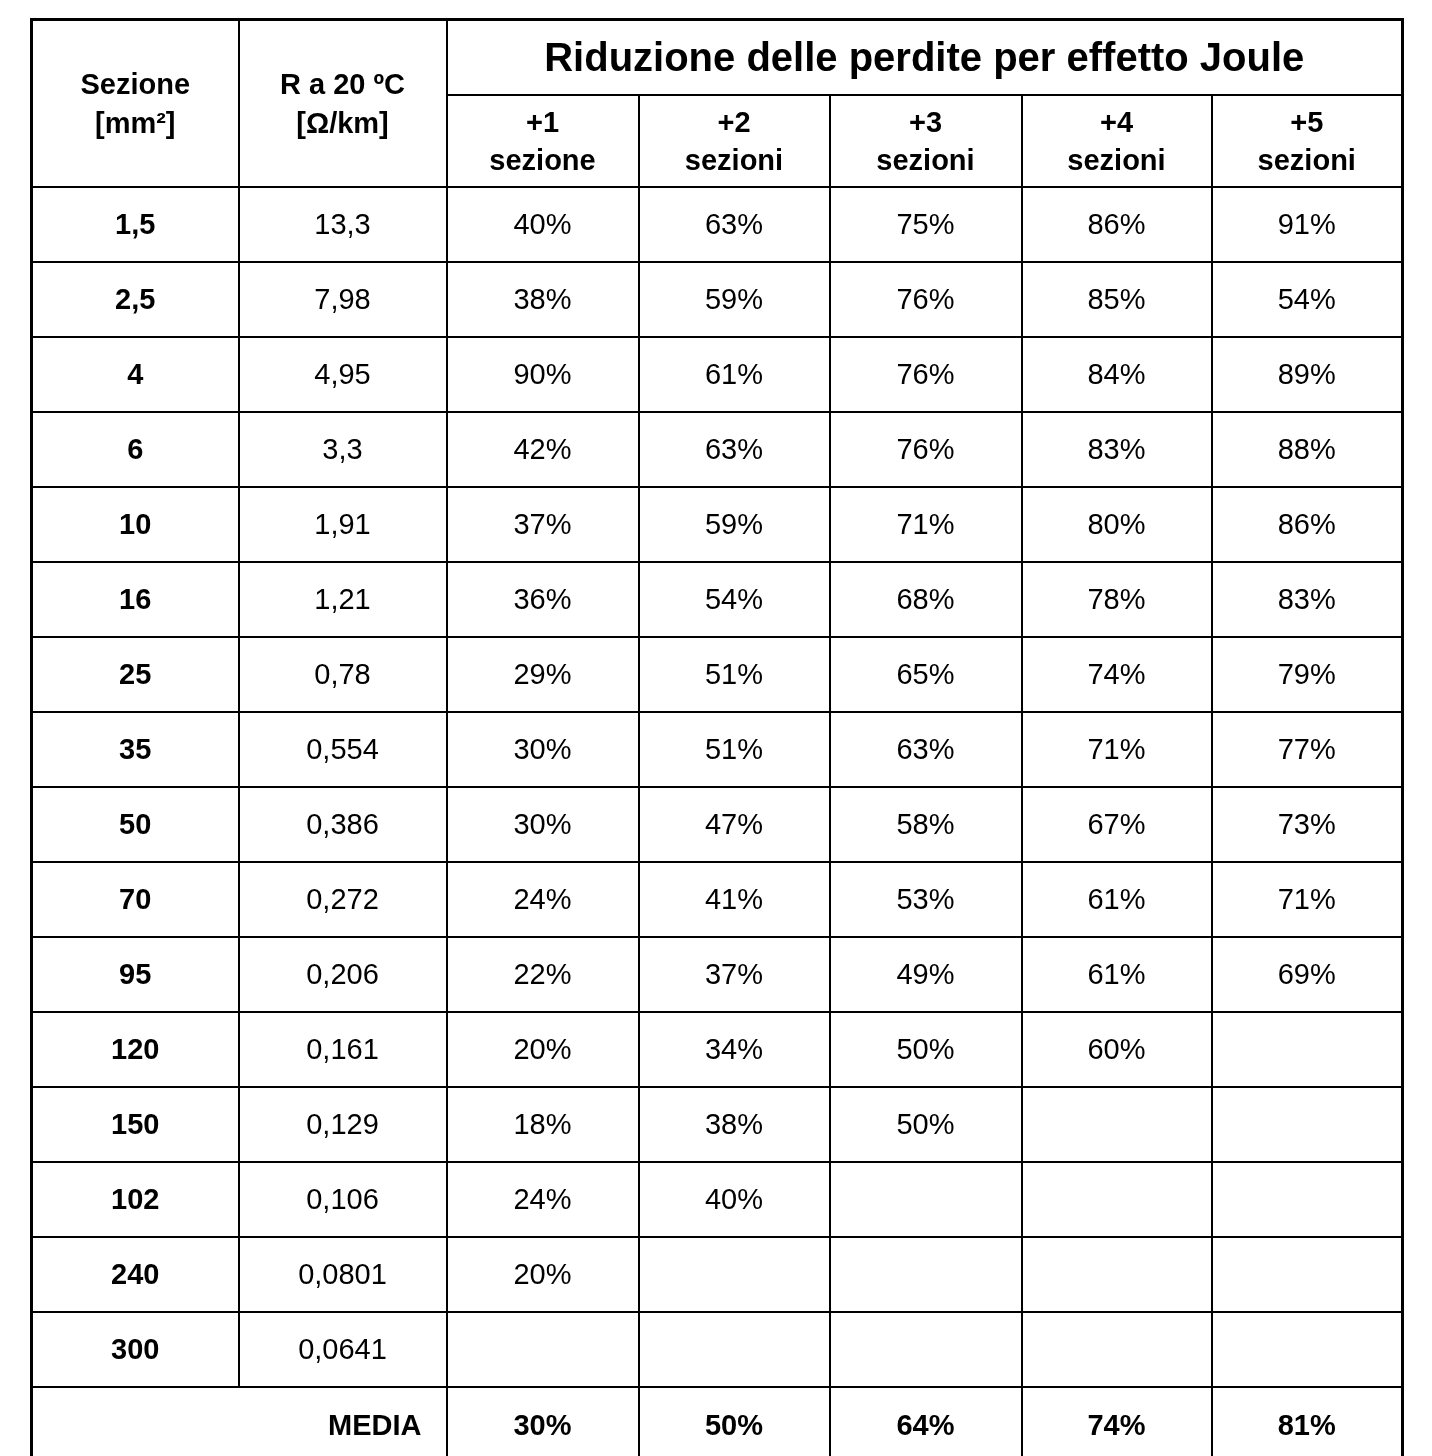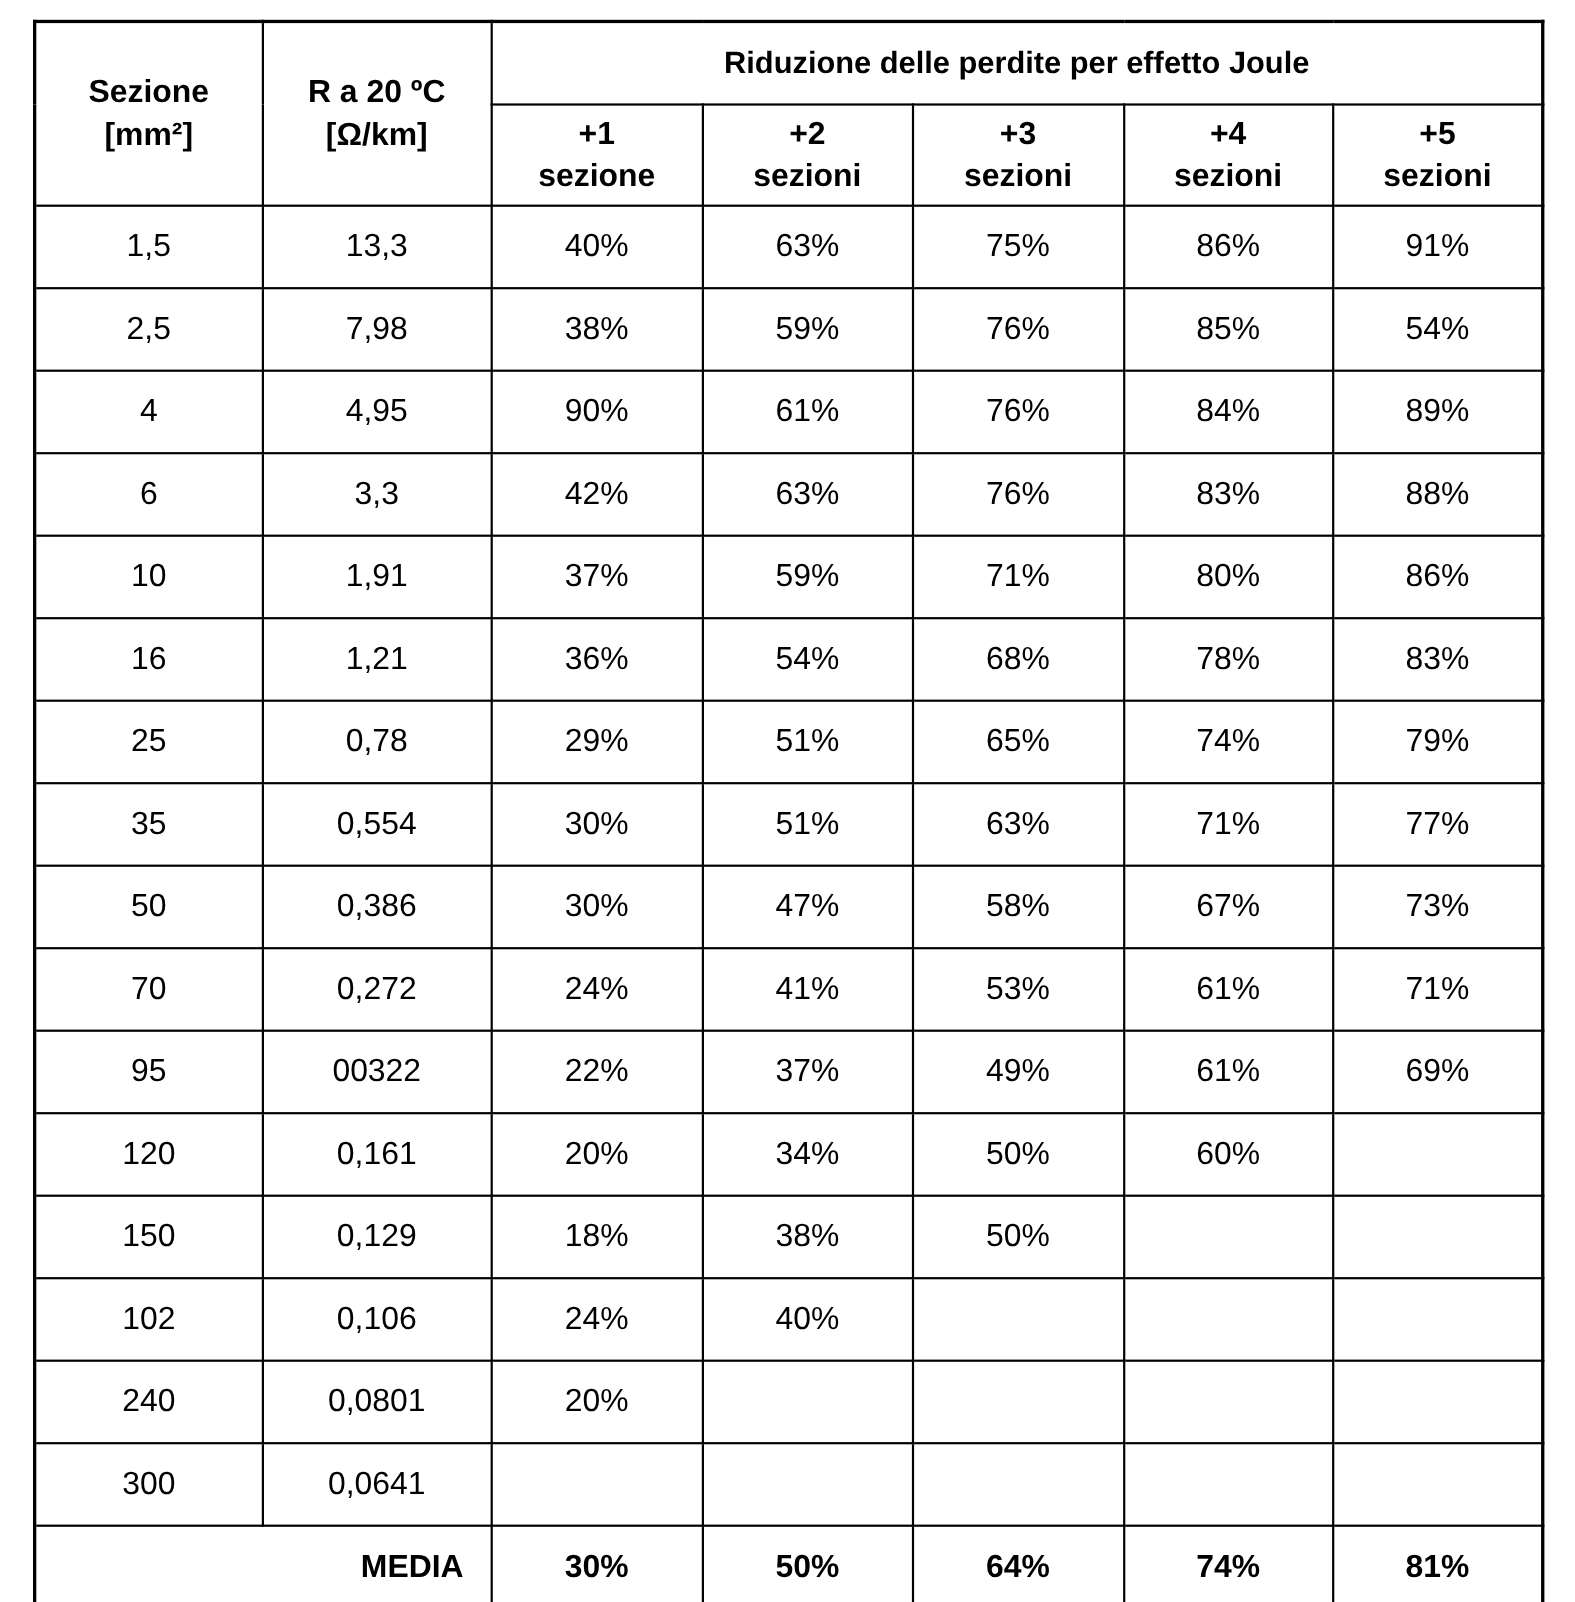--- a/index.html
+++ b/index.html
@@ -27,26 +27,26 @@
     font-size: 29px;
     padding: 0;
     overflow: hidden;
   }
   thead th {
     font-weight: bold;
     line-height: 1.32;
   }
   tr.top-header th { height: 73px; }
   tr.sub-header th { height: 90px; }
-  th.span-title { font-size: 28px; }
+  th.span-title { font-size: 40px; }
   tbody td {
     height: 73px;
     font-weight: normal;
   }
-  tbody td.c-bold { font-weight: normal; }
+  tbody td.c-bold { font-weight: bold; }
   tfoot td {
     height: 74px;
     font-weight: bold;
   }
   tfoot td.media-label {
     text-align: right;
     padding-right: 24px;
     border-right: 2px solid #000;
   }
 </style>
@@ -184,21 +184,21 @@
         <td class="c-bold">70</td>
         <td>0,272</td>
         <td>24%</td>
         <td>41%</td>
         <td>53%</td>
         <td>61%</td>
         <td>71%</td>
       </tr>
       <tr>
         <td class="c-bold">95</td>
-        <td>00322</td>
+        <td>0,206</td>
         <td>22%</td>
         <td>37%</td>
         <td>49%</td>
         <td>61%</td>
         <td>69%</td>
       </tr>
       <tr>
         <td class="c-bold">120</td>
         <td>0,161</td>
         <td>20%</td>

